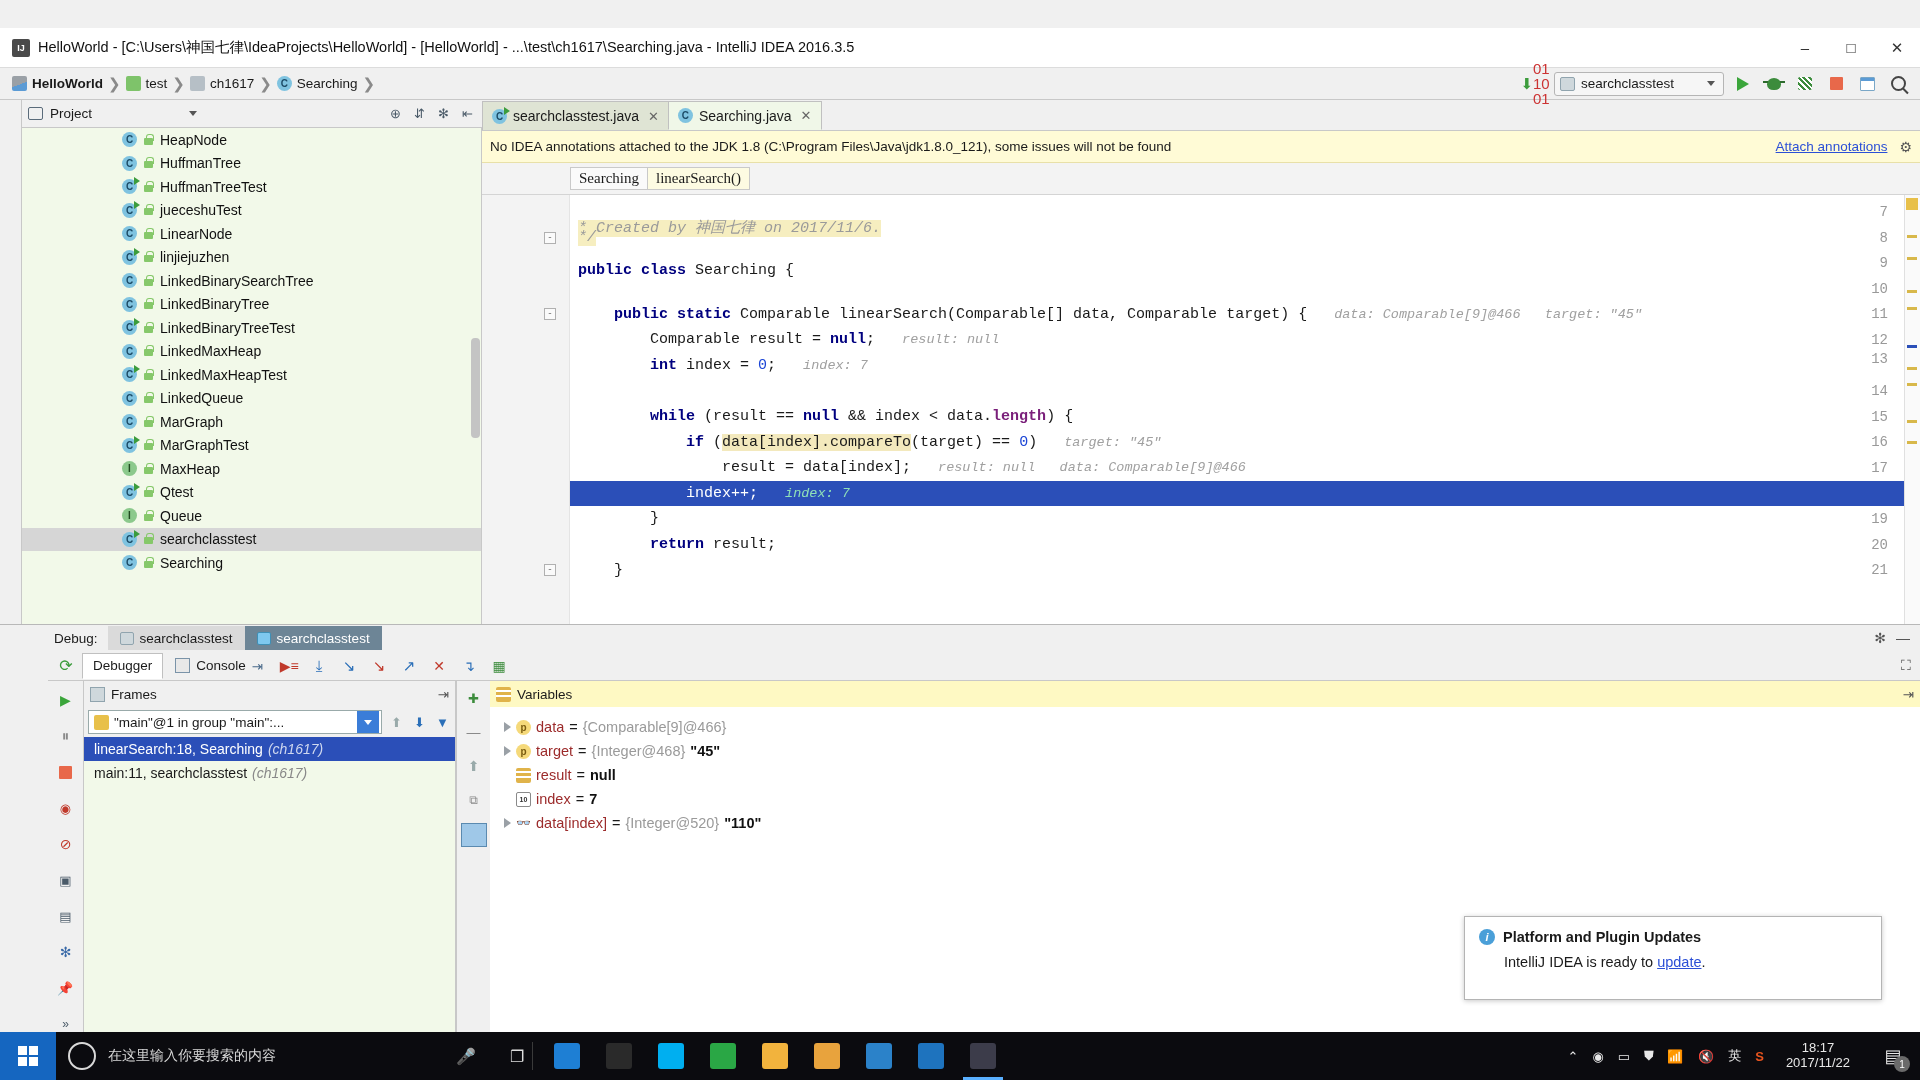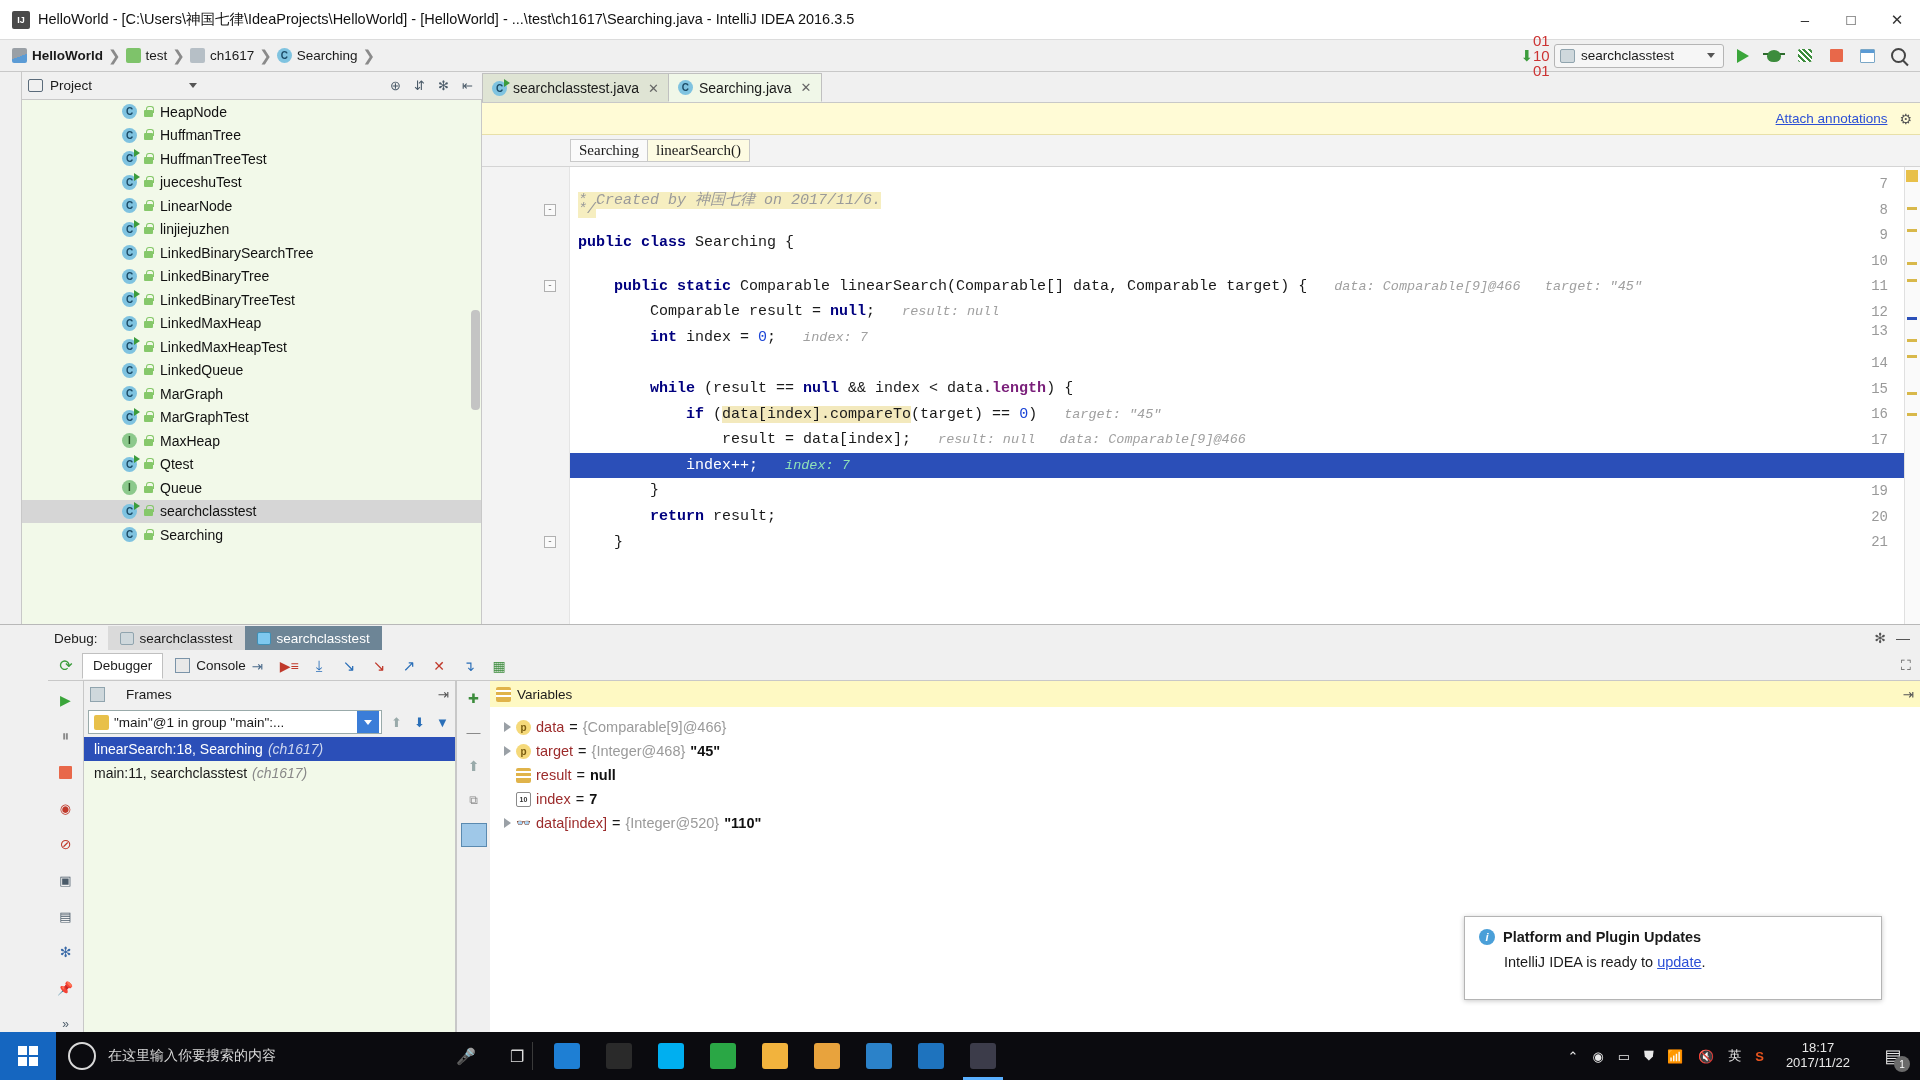--- a/index.html
+++ b/index.html
@@ -9,21 +9,21 @@
     font-size: 14px;
     background:#f0f0f0;
     color:#1a1a1a;
     -webkit-font-smoothing: antialiased;
   }
   .app { width:1920px; height:1080px; position:relative; display:flex; flex-direction:column; }
 
   
   .titlebar {
     height:40px; background:#ffffff; display:flex; align-items:center;
-    border-bottom:1px solid #dcdcdc; flex:none;
+    border-bottom:1px solid #dcdcdc; flex:none;margin-top:28px;
   }
   .titlebar .tb-icon {
     width:18px;height:18px;margin:0 8px 0 12px;flex:none;
     background:#4a4a4a;border-radius:2px;position:relative;
   }
   .titlebar .tb-icon::after{
     content:"IJ";position:absolute;inset:0;color:#fff;font-size:9px;
     display:flex;align-items:center;justify-content:center;font-weight:bold;
   }
   .titlebar .tb-title { font-size:14.5px; color:#111; white-space:nowrap; }
@@ -180,21 +180,21 @@
   .dtab{height:26px;display:flex;align-items:center;gap:6px;padding:0 10px;font-size:13.5px;}
   .dtab.active{background:#fff;border:1px solid #c0c0c0;border-bottom-color:#fff;}
   .dbtn{width:28px;height:26px;display:flex;align-items:center;justify-content:center;}
 
   .dbg-body{flex:1;display:flex;min-height:0;}
   .dbg-strip{width:36px;background:#f0f0f0;border-right:1px solid #c8c8c8;flex:none;
     display:flex;flex-direction:column;align-items:center;gap:14px;padding-top:8px;}
   .sbtn{width:24px;height:22px;display:flex;align-items:center;justify-content:center;}
 
   .frames{width:372px;flex:none;display:flex;flex-direction:column;border-right:1px solid #c8c8c8;background:#fff;}
-  .frames-head{height:26px;display:flex;align-items:center;gap:21px;padding:0 6px;background:#f0f0f0;flex:none;font-size:13.5px;}
+  .frames-head{height:26px;display:flex;align-items:center;gap:6px;padding:0 6px;background:#f0f0f0;flex:none;font-size:13.5px;}
   .frames-head .right{margin-left:auto;color:#555;}
   .threadrow{height:30px;display:flex;align-items:center;gap:6px;padding:2px 4px;flex:none;background:#f0f0f0;}
   .threadsel{flex:1;height:24px;display:flex;align-items:center;gap:5px;padding:0 2px 0 5px;border:1px solid #9aa;background:#fff;font-size:13.5px;}
   .threadsel .dd{width:22px;height:22px;background:#3b7dd8;display:flex;align-items:center;justify-content:center;margin-left:auto;}
   .framelist{flex:1;background:#f2f9e9;font-size:14px;text-align:right;}
   .frow{height:24px;display:flex;align-items:center;padding-left:10px;white-space:nowrap;}
   .frow.sel{background:#2b4fb8;color:#fff;}
   .frow i{font-style:italic;color:#888;margin-left:5px;}
   .frow.sel i{color:#cfd8ef;}
   .frames-right{width:34px;flex:none;background:#f0f0f0;border-left:1px solid #c8c8c8;
@@ -446,20 +446,21 @@
           <span class="x">✕</span>
         </div>
         <div class="etab active">
           <span class="ic ic-class">C</span>
           <span>Searching.java</span>
           <span class="x">✕</span>
         </div>
       </div>
 
       <div class="annbar">
+        <span>No IDEA annotations attached to the JDK 1.8 (C:\Program Files\Java\jdk1.8.0_121), some issues will not be found</span>
         <span class="link">Attach annotations</span>
         <span class="gear">⚙</span>
       </div>
 
       <div class="bcrumbrow">
         <span class="bcb">Searching</span>
         <span class="bcb hl">linearSearch()</span>
       </div>
 
       <div class="codearea">

